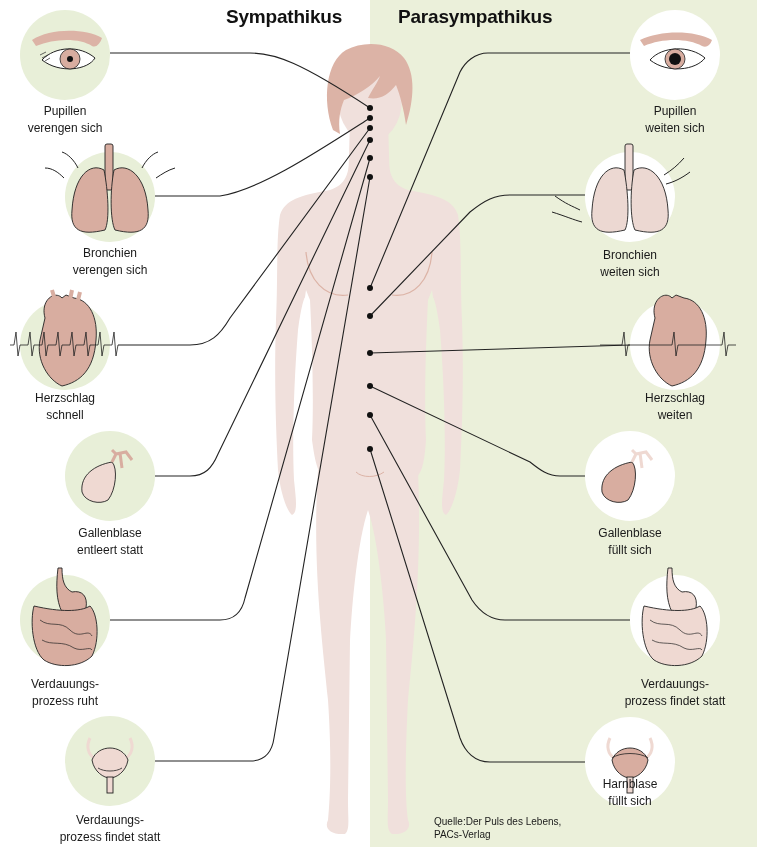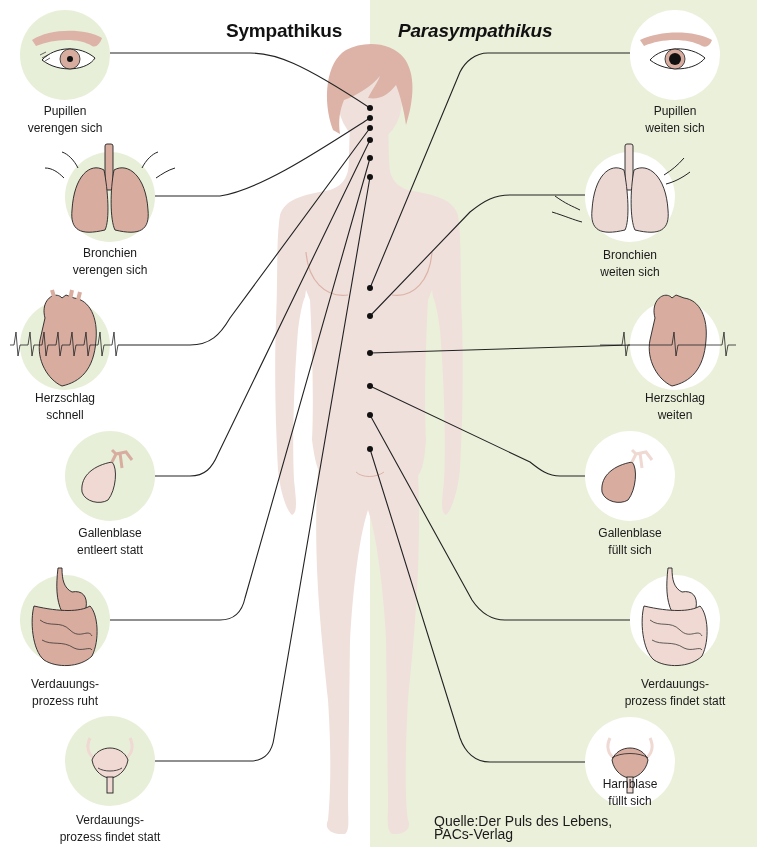--- a/index.html
+++ b/index.html
@@ -1,22 +1,22 @@
 <!DOCTYPE html>
 <html><head>
 <meta charset="utf-8">
 <style>
   html, body { margin:0; padding:0; }
   body { width:757px; height:847px; position:relative; overflow:hidden; background:#ffffff;
          font-family:"Liberation Sans", "DejaVu Sans", sans-serif; color:#1a1a1a; }
   .panel-right { position:absolute; left:370px; top:0; width:387px; height:847px; background:#ebf0da; }
   svg.layer { position:absolute; left:0; top:0; width:757px; height:847px; }
-  .heading { position:absolute; top:20px; font-weight:bold; font-size:19px; color:#111; letter-spacing:-0.2px; }
+  .heading { position:absolute; top:6px; font-weight:bold; font-size:19px; color:#111; letter-spacing:-0.2px; }
   .label { position:absolute; width:150px; text-align:center; font-size:12px; line-height:17px; color:#1a1a1a; }
-  .source { position:absolute; left:434px; top:815px; font-size:14px; line-height:13px; color:#1a1a1a; }
+  .source { position:absolute; left:434px; top:815px; font-size:10px; line-height:13px; color:#1a1a1a; }
 </style>
 </head>
 <body>
 
 <div class="panel-right"></div>
 
 <svg class="layer" viewBox="0 0 757 847">
 
   <g>
 
@@ -187,21 +187,21 @@
     <g stroke="#222" stroke-width="0.9">
       <path d="M610,738 C606,746 608,754 614,758 M650,738 C654,746 652,754 646,758" fill="none" stroke-width="3" stroke="#efd9d2"></path>
       <path d="M612,760 C618,744 642,744 648,760 C646,772 636,778 630,778 C624,778 614,772 612,760 Z" fill="#d8ada0"></path>
       <path d="M612,758 C620,752 640,752 648,758" fill="none" stroke-width="0.8"></path>
       <rect x="627" y="777" width="6" height="16" fill="#efd9d2"></rect>
     </g>
   </g>
 </svg>
 
 <div class="heading" style="left:226px;">Sympathikus</div>
-<div class="heading" style="left:398px;font-style:italic;">Parasympathikus</div>
+<div class="heading" style="left:398px;">Parasympathikus</div>
 
 <div class="label" style="left:-10px; top:103px;">
   <div>Pupillen</div>
   <div>verengen sich</div>
 </div>
 <div class="label" style="left:35px; top:245px;">
   <div>Bronchien</div>
   <div>verengen sich</div>
 </div>
 <div class="label" style="left:-10px; top:390px;">

